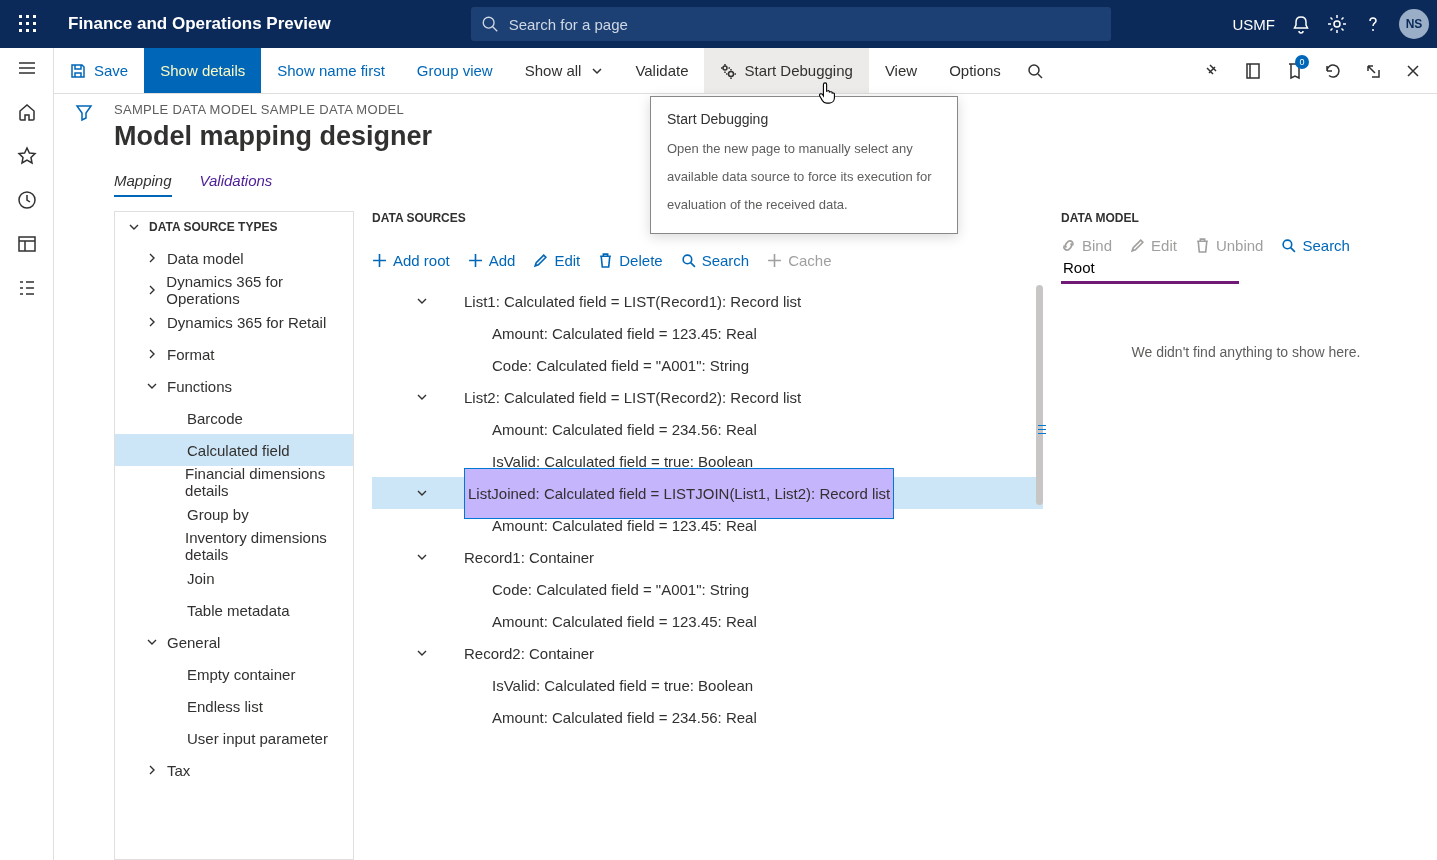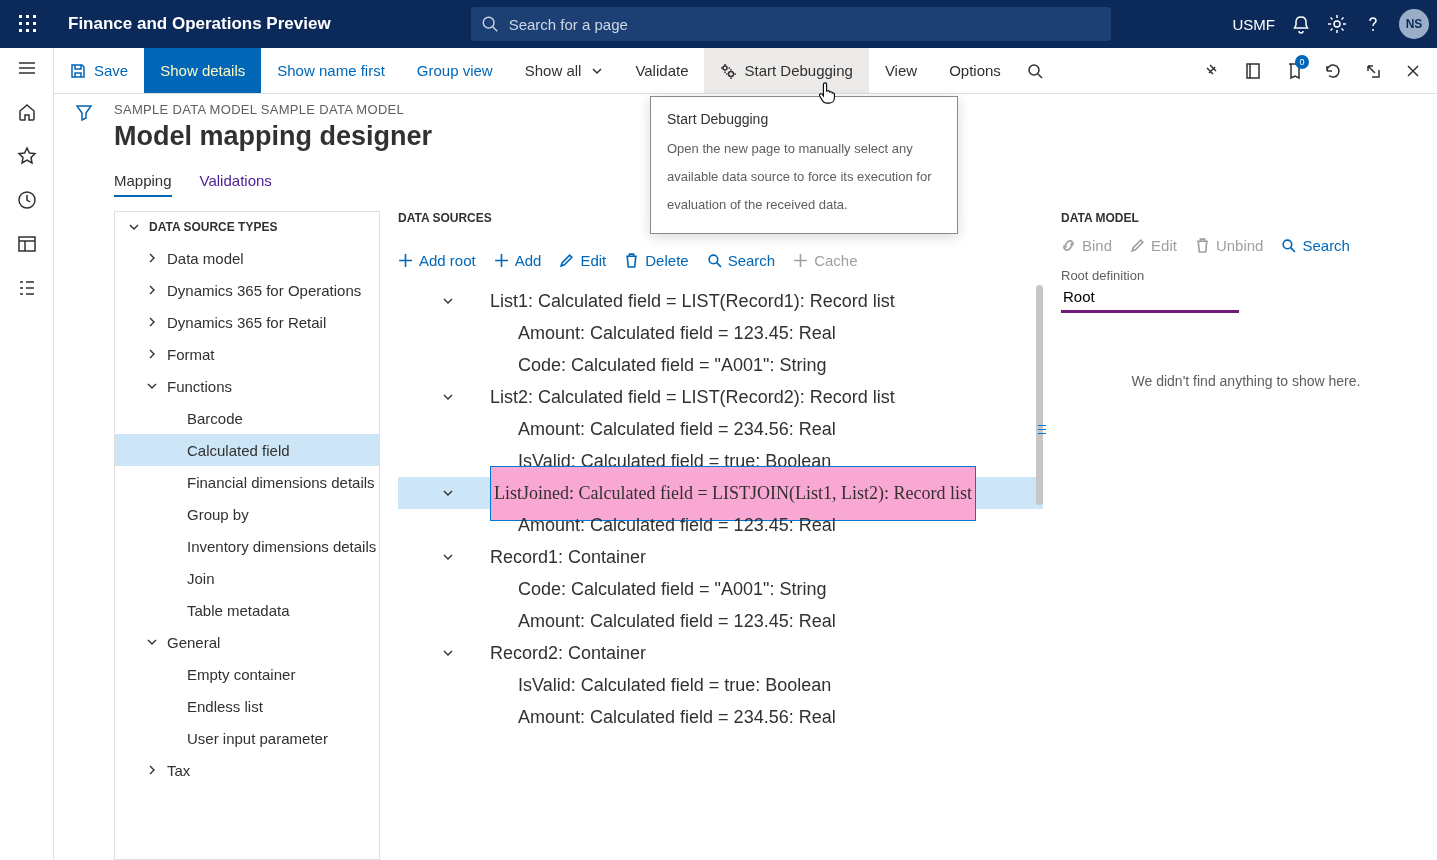--- a/index.html
+++ b/index.html
@@ -99,43 +99,43 @@
   .tooltip .tt-body { font-size:13px; color:#605e5c; line-height: 28px; }
   
   .page { flex:1; display:flex; min-height:0;justify-content:flex-end; }
   .page-left {
     width: 60px; display:flex; justify-content:center; padding-top:8px;
   }
   .filter-icon { width:20px; height:20px; color:#0067b8; cursor:pointer; }
   .page-body { flex:1; display:flex; flex-direction:column; min-width:0; position:relative; padding-right: 6px; }
   .breadcrumb { font-size:13px; color:#605e5c; letter-spacing:.3px; margin-top: 8px; }
   h1.page-title { font-size:27px; font-weight:600; margin-top:4px; color:#323130; }
-  .tabs { display:flex; gap: 28px; margin-top: 20px; }
+  .tabs { display:flex; gap: 28px; margin-top: 20px; font-style: italic; }
   .tab { font-size:15px; color:#4c1d95; padding-bottom: 6px; cursor:pointer; }
   .tab.active { color:#323130; border-bottom: 2px solid #0067b8; }
   .cols { display:flex; flex:1; min-height:0; margin-top: 14px; gap: 18px; }
-  .col-types { width: 266px; border:1px solid #e1dfdd; overflow:auto; }
+  .col-types { width: 240px; border:1px solid #e1dfdd; overflow:auto; }
   .section-h { font-size:12px; font-weight:700; color:#323130; padding: 8px 10px 8px 34px; }
   .tree-node { display:flex; align-items:center; height:32px; padding-left: 8px; font-size:15px; cursor:pointer; }
   .tree-node .tw { width:18px; display:flex; align-items:center; justify-content:center; }
   .tree-node .lbl { margin-left: 6px; }
   .tree-node.selected { background:#cde6f7; }
   .ind-1 { padding-left: 28px; }
   .ind-2 { padding-left: 48px; }
   .col-ds { flex:1; display:flex; flex-direction:column; min-width:0; position:relative; }
   .sec-title { font-size:12px; font-weight:700; color:#323130; }
   .ds-toolbar { display:flex; gap: 18px; margin-top: 27px; }
   .ds-btn { display:flex; align-items:center; gap:6px; color:#0067b8; font-size:15px; cursor:pointer; }
   .ds-btn.disabled { color:#a19f9d; cursor:default; }
   .ds-btn .ic { width:15px; height:15px; }
   .ds-tree { flex:1; margin-top: 16px; overflow:auto; position:relative; }
-  .ds-line { display:flex; align-items:center; height:32px; font-size:18px;gap:32px; }
+  .ds-line { display:flex; align-items:center; height:32px; font-size:15px;gap:32px; }
   .ds-line .tx { white-space:nowrap; }
   .ds-line.selrow { background:#cde6f7; }
-  .ds-line.selrow .tx { border:1px solid #0078d4; padding: 16px 3px; background: #f9a8d4; font-family: Liberation Serif, serif; }
+  .ds-line.selrow .tx { border:1px solid #0078d4; padding: 16px 3px; background: #c4b5fd; }
   .dm-col { width:370px; display:flex; flex-direction:column; }
   .dm-toolbar { display:flex; gap: 18px; margin-top: 12px; align-items:center; }
   .field-lbl { font-size:13px; color:#605e5c; margin-top: 14px; }
   .txt-input { width: 178px; border:none; border-bottom:3px solid #701a75; font-size:15px; padding: 5px 2px; background:transparent; }
   .empty-hint { color:#605e5c; font-size:14px; text-align:center; margin-top: 60px; }
   .scroll-thumb { position:absolute; right:0; top:0; width:7px; height:220px; background:#c8c6c4; border-radius:4px; }
   .drag-handle { position:absolute; right:-3px; top:200px; width:8px; height:36px; display:flex; flex-direction:column; justify-content:center; gap:3px; cursor:col-resize; }
   .drag-line { height:1px; background:#0078d4; }
   .cursor-hand {
     position:absolute;
@@ -602,21 +602,20 @@
                   <span>Unbind</span>
                 </div>
               <div class="ds-btn">
                   <svg class="ic" viewBox="0 0 14 14">
                     <circle class="stroke" cx="6" cy="6" r="4" stroke="#0067b8"></circle>
                     <line class="stroke" x1="9" y1="9" x2="13" y2="13" stroke="#0067b8"></line>
                   </svg>
                   <span>Search</span>
                 </div>
             </div>
-            <div class="field-lbl">Root definition</div>
             <input class="txt-input" value="Root" style="">
             <div class="empty-hint">We didn't find anything to show here.</div>
           </div>
         </div>
       </div>
     </div>
   </div>
 </div>
 
 </body></html>

